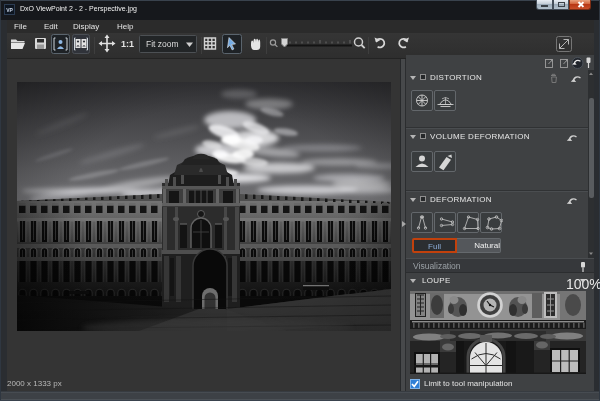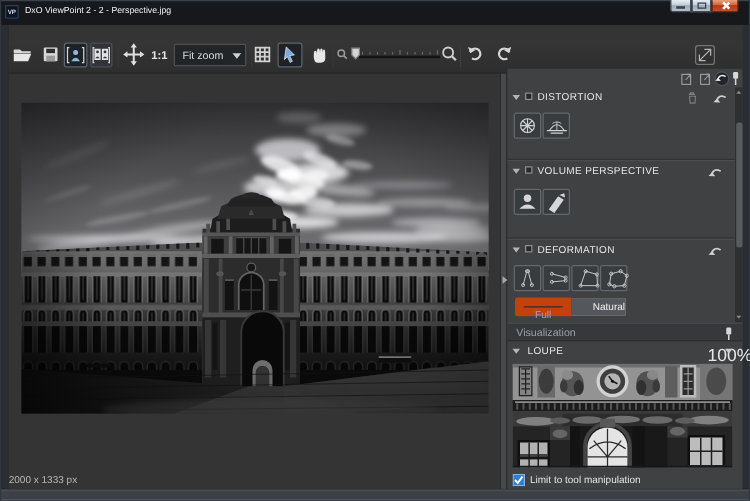--- a/index.html
+++ b/index.html
@@ -55,20 +55,26 @@
       <i></i>
     </div>
  <div class="abs abtn" id="bmax">
       <i></i>
     </div>
  <div class="abs abtn" id="bclose">
       <i></i>
     </div>
 
  <div class="abs" id="client">
+  <div class="abs" id="menubar">
+   <span style="left:7px">File</span>
+        <span style="left:37px">Edit</span>
+   <span style="left:66px">Display</span>
+        <span style="left:110px">Help</span>
+  </div>
   <div class="abs" id="toolbar">
    <svg class="abs" style="left:0;top:0" width="587" height="25" viewBox="0 0 587 25">
 
     <path d="M4 6.5 h5 l1.5 1.5 h7 v1.5 h-13.5 z" fill="#d9d9d9"></path>
     <path d="M4 10 h14 l-2.5 6 h-11.5 z" fill="#e7e7e7"></path>
 
     <rect x="28" y="5" width="11" height="11" rx="1" fill="#d9d9d9"></rect>
     <rect x="30" y="6" width="7" height="3.5" fill="#2e2e2e"></rect>
     <rect x="30" y="11.5" width="7" height="4.5" fill="#9a9a9a"></rect>
 
@@ -430,21 +436,21 @@
    <path d="M28.5 14.5 q6 -9.5 12 0 z M26.5 14.5 h16 M29.5 16.5 h10"></path>
    <path d="M34.5 7.5 v7 M31 8.8 q3.5 -2.6 7 0" stroke-width="0.7"></path>
   </g>
  </svg>
 
  <div class="abs" style="left:406px;top:127px;width:182px;height:1px;background:#303234"></div>
  <div class="abs" style="left:406px;top:128px;width:182px;height:1px;background:#4a4d50"></div>
 
  <div class="abs tri" style="left:410px;top:135px"></div>
  <div class="abs sq" style="left:420px;top:133px"></div>
- <div class="abs shead" style="left:430px;top:132px">VOLUME PERSPECTIVE</div>
+ <div class="abs shead" style="left:430px;top:132px">VOLUME DEFORMATION</div>
  <svg class="abs" style="left:566px;top:131px" width="14" height="12" viewBox="0 0 14 12">
   <path d="M3.5 9.5 C3.5 5 7.5 3.8 10.5 6" fill="none" stroke="#cfcfcf" stroke-width="1.4"></path>
   <path d="M0.8 9.8 l2.8 -3 2.6 3.2 z" fill="#cfcfcf"></path>
  </svg>
  <div class="abs pbtn" style="left:411px;top:151px"></div>
  <div class="abs pbtn" style="left:434px;top:151px"></div>
  <svg class="abs" style="left:411px;top:151px" width="46" height="21" viewBox="0 0 46 21">
   <circle cx="11" cy="7.5" r="3" fill="#d6d6d6"></circle>
   <path d="M4.5 16 q6.5 -7 13 0 z" fill="#d6d6d6"></path>
   <path d="M28 16.5 l7.5 -10.5 4.5 2.8 -7.5 10.5 z" fill="#d6d6d6"></path>
@@ -484,21 +490,21 @@
         <circle cx="67" cy="16.5" r="1.2"></circle>
    <path d="M76.5 15.5 l1.5 -8.5 7.5 -2 5 3.5 -2 8 -8 0.5 z"></path>
         <circle cx="76.5" cy="15.5" r="1.3"></circle>
         <circle cx="78" cy="7" r="1.3"></circle>
         <circle cx="85.5" cy="5" r="1.3"></circle>
         <circle cx="90.5" cy="8.5" r="1.3"></circle>
         <circle cx="88.5" cy="16.5" r="1.3"></circle>
         <circle cx="80.5" cy="17" r="1.3"></circle>
   </g>
  </svg>
- <div class="abs" style="left:412px;top:238px;width:45px;height:15px;background:#2b2e31;border:7px solid #c2410c;border-radius:2px 0 0 2px;color:#8cacd6;font-size:8px;text-align:center;line-height:14px">Full</div>
+ <div class="abs" style="left:412px;top:238px;width:45px;height:15px;background:#2b2e31;border:2px solid #c2410c;border-radius:2px 0 0 2px;color:#8cacd6;font-size:8px;text-align:center;line-height:14px">Full</div>
  <div class="abs" style="left:457px;top:238px;width:44px;height:15px;background:#54575b;border:1px solid #65696d;border-left:none;border-radius:0 2px 2px 0;color:#f0f0f0;font-size:8px;text-align:right;line-height:14px">Natural</div>
 
  <div class="abs" style="left:588px;top:70px;width:6px;height:188px;background:#2d2f31"></div>
  <div class="abs" style="left:588.5px;top:98px;width:5px;height:100px;background:#595c5f;border-radius:2px"></div>
 
  <svg class="abs" style="left:588px;top:71px" width="6" height="6" viewBox="0 0 6 6">
       <path d="M1 4 l2 -2.5 2 2.5 z" fill="#8a8a8a"></path>
     </svg>
  <svg class="abs" style="left:588px;top:251px" width="6" height="6" viewBox="0 0 6 6">
       <path d="M1 1.5 l2 2.5 2 -2.5 z" fill="#8a8a8a"></path>

